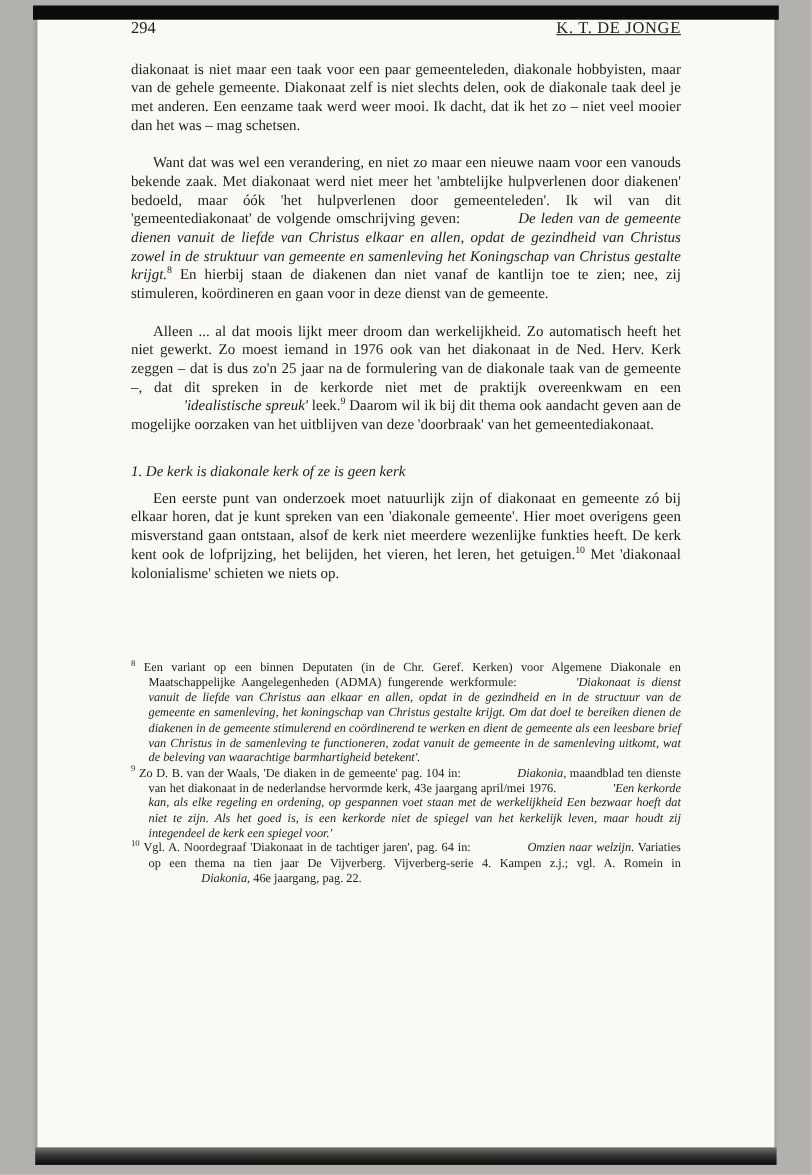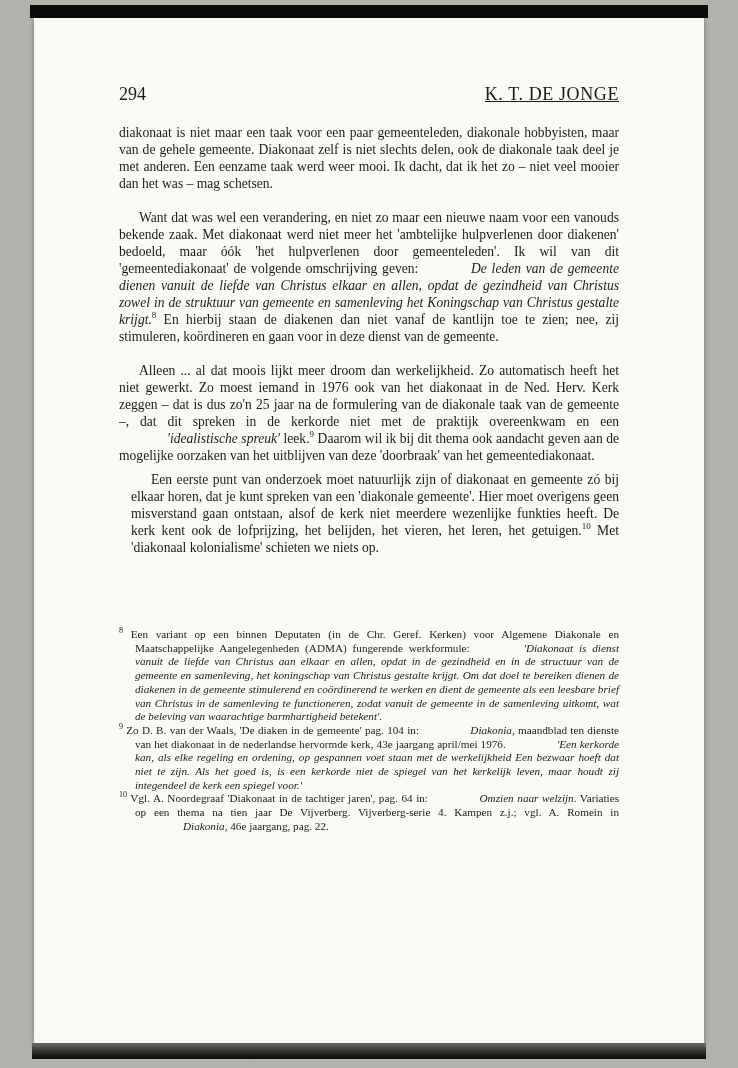--- a/index.html
+++ b/index.html
@@ -23,37 +23,36 @@
     background:#fbf9f3;
     box-shadow:0 0 5px rgba(0,0,0,0.35);
     overflow:hidden;
   }
   .content {
     position:absolute; left:85px; top:0; width:500px;
     color:#1d1b17;
   }
   .header {
     display:flex; justify-content:space-between; align-items:flex-end;
-    margin-top:66px;
-    font-size:18px;
+    font-size:15px;
   }
   .runhead { letter-spacing:0.6px;text-decoration:underline; }
   .body-text {
     margin-top:19px;
     font-size:13.6px;
     line-height:17px;
     text-align:justify;
   }
   .body-text p.spaced { margin-top:17px; }
   .body-text p.indent { text-indent:20px; }
   .heading {
     font-style:italic;
     margin-top:26px;
   }
-  .after-heading { margin-top:7px;margin-left:12px; }
+  .after-heading { margin-top:7px; }
   em { font-style:italic;margin-left:48px; }
   sup {
     font-size:9px;
     vertical-align:super;
     line-height:0;
   }
   .footnotes {
     margin-top:72px;
     font-size:11.2px;
     line-height:13.7px;
@@ -81,20 +80,21 @@
     </div>
 
     <div class="body-text">
 
       <p><span>diakonaat is niet maar een taak voor een paar gemeenteleden, diakonale hobbyisten, maar van de gehele gemeente. Diakonaat zelf is niet slechts delen, ook de diakonale taak deel je met anderen. Een eenzame taak werd weer mooi. Ik dacht, dat ik het zo – niet veel mooier dan het was – mag schetsen.</span></p>
 
       <p class="indent spaced"><span>Want dat was wel een verandering, en niet zo maar een nieuwe naam voor een vanouds bekende zaak. Met diakonaat werd niet meer het 'ambtelijke hulpverlenen door diakenen' bedoeld, maar óók 'het hulpverlenen door gemeenteleden'. Ik wil van dit 'gemeentediakonaat' de volgende omschrijving geven: </span><em>De leden van de gemeente dienen vanuit de liefde van Christus elkaar en allen, opdat de gezindheid van Christus zowel in de struktuur van gemeente en samenleving het Koningschap van Christus gestalte krijgt.</em><sup>8</sup><span> En hierbij staan de diakenen dan niet vanaf de kantlijn toe te zien; nee, zij stimuleren, koördineren en gaan voor in deze dienst van de gemeente.</span></p>
 
       <p class="indent spaced"><span>Alleen ... al dat moois lijkt meer droom dan werkelijkheid. Zo automatisch heeft het niet gewerkt. Zo moest iemand in 1976 ook van het diakonaat in de Ned. Herv. Kerk zeggen – dat is dus zo'n 25 jaar na de formulering van de diakonale taak van de gemeente –, dat dit spreken in de kerkorde niet met de praktijk overeenkwam en een </span><em>'idealistische spreuk'</em><span> leek.</span><sup>9</sup><span> Daarom wil ik bij dit thema ook aandacht geven aan de mogelijke oorzaken van het uitblijven van deze 'doorbraak' van het gemeentediakonaat.</span></p>
 
+      <p class="heading">1. De kerk is diakonale kerk of ze is geen kerk</p>
 
       <p class="indent after-heading"><span>Een eerste punt van onderzoek moet natuurlijk zijn of diakonaat en gemeente zó bij elkaar horen, dat je kunt spreken van een 'diakonale gemeente'. Hier moet overigens geen misverstand gaan ontstaan, alsof de kerk niet meerdere wezenlijke funkties heeft. De kerk kent ook de lofprijzing, het belijden, het vieren, het leren, het getuigen.</span><sup>10</sup><span> Met 'diakonaal kolonialisme' schieten we niets op.</span></p>
 
     </div>
 
     <div class="footnotes">
 
       <p class="footnote"><sup>8</sup><span> Een variant op een binnen Deputaten (in de Chr. Geref. Kerken) voor Algemene Diakonale en Maatschappelijke Aangelegenheden (ADMA) fungerende werkformule: </span><em>'Diakonaat is dienst vanuit de liefde van Christus aan elkaar en allen, opdat in de gezindheid en in de structuur van de gemeente en samenleving, het koningschap van Christus gestalte krijgt. Om dat doel te bereiken dienen de diakenen in de gemeente stimulerend en coördinerend te werken en dient de gemeente als een leesbare brief van Christus in de samenleving te functioneren, zodat vanuit de gemeente in de samenleving uitkomt, wat de beleving van waarachtige barmhartigheid betekent'.</em></p>
 
       <p class="footnote"><sup>9</sup><span> Zo D. B. van der Waals, 'De diaken in de gemeente' pag. 104 in: </span><em>Diakonia</em><span>, maandblad ten dienste van het diakonaat in de nederlandse hervormde kerk, 43e jaargang april/mei 1976. </span><em>'Een kerkorde kan, als elke regeling en ordening, op gespannen voet staan met de werkelijkheid Een bezwaar hoeft dat niet te zijn. Als het goed is, is een kerkorde niet de spiegel van het kerkelijk leven, maar houdt zij integendeel de kerk een spiegel voor.'</em></p>

